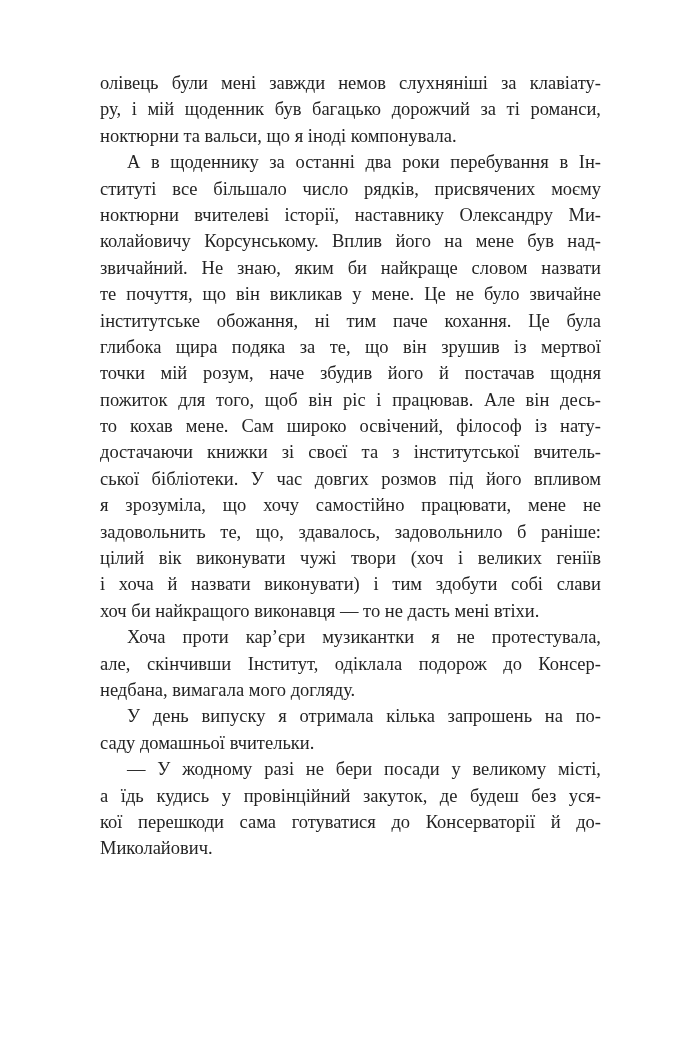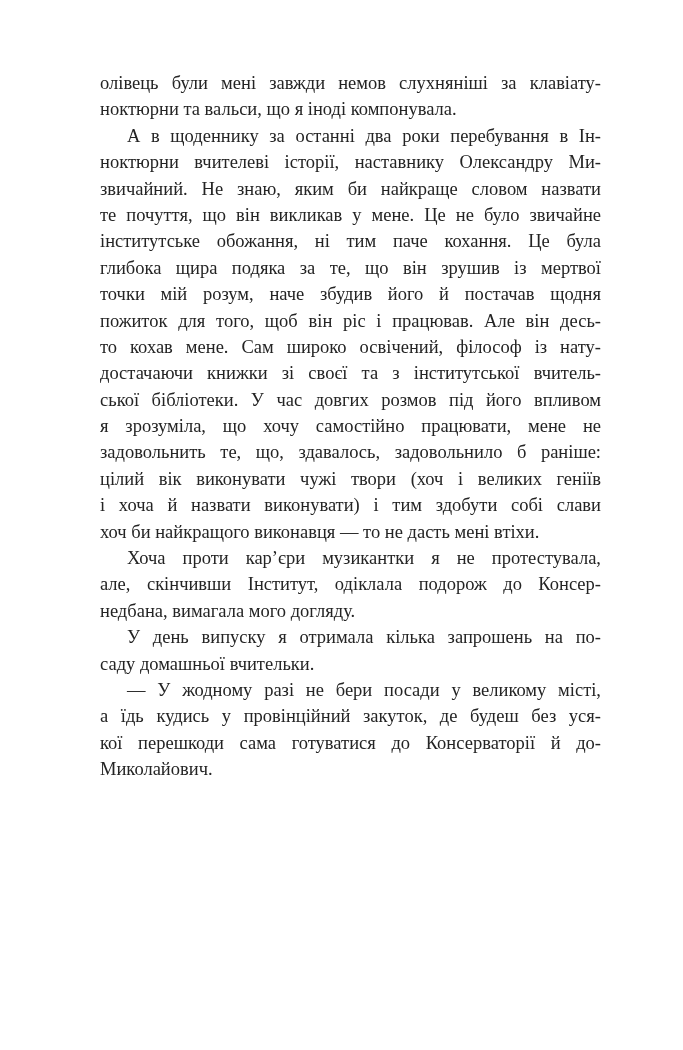--- a/index.html
+++ b/index.html
@@ -52,23 +52,26 @@
     color: #242424;
     margin-left: 43px;
   }
 </style>
 </head>
 <body>
 
 <div class="page" style="background: rgb(255, 255, 255);">
   <div class="text-block" style="color: rgb(36, 36, 36);">
       <div class="line">олівець були мені завжди немов слухняніші за клавіату-</div>
+      <div class="line">ру, і мій щоденник був багацько дорожчий за ті романси,</div>
       <div class="line last">ноктюрни та вальси, що я іноді компонувала.</div>
       <div class="line indent">А в щоденнику за останні два роки перебування в Ін-</div>
+      <div class="line">ституті все більшало число рядків, присвячених моєму</div>
       <div class="line">ноктюрни вчителеві історії, наставнику Олександру Ми-</div>
+      <div class="line">колайовичу Корсунському. Вплив його на мене був над-</div>
       <div class="line">звичайний. Не знаю, яким би найкраще словом назвати</div>
       <div class="line">те почуття, що він викликав у мене. Це не було звичайне</div>
       <div class="line">інститутське обожання, ні тим паче кохання. Це була</div>
       <div class="line">глибока щира подяка за те, що він зрушив із мертвої</div>
       <div class="line">точки мій розум, наче збудив його й постачав щодня</div>
       <div class="line">пожиток для того, щоб він ріс і працював. Але він десь-</div>
       <div class="line">то кохав мене. Сам широко освічений, філософ із нату-</div>
       <div class="line">достачаючи книжки зі своєї та з інститутської вчитель-</div>
       <div class="line">ської бібліотеки. У час довгих розмов під його впливом</div>
       <div class="line">я зрозуміла, що хочу самостійно працювати, мене не</div>

